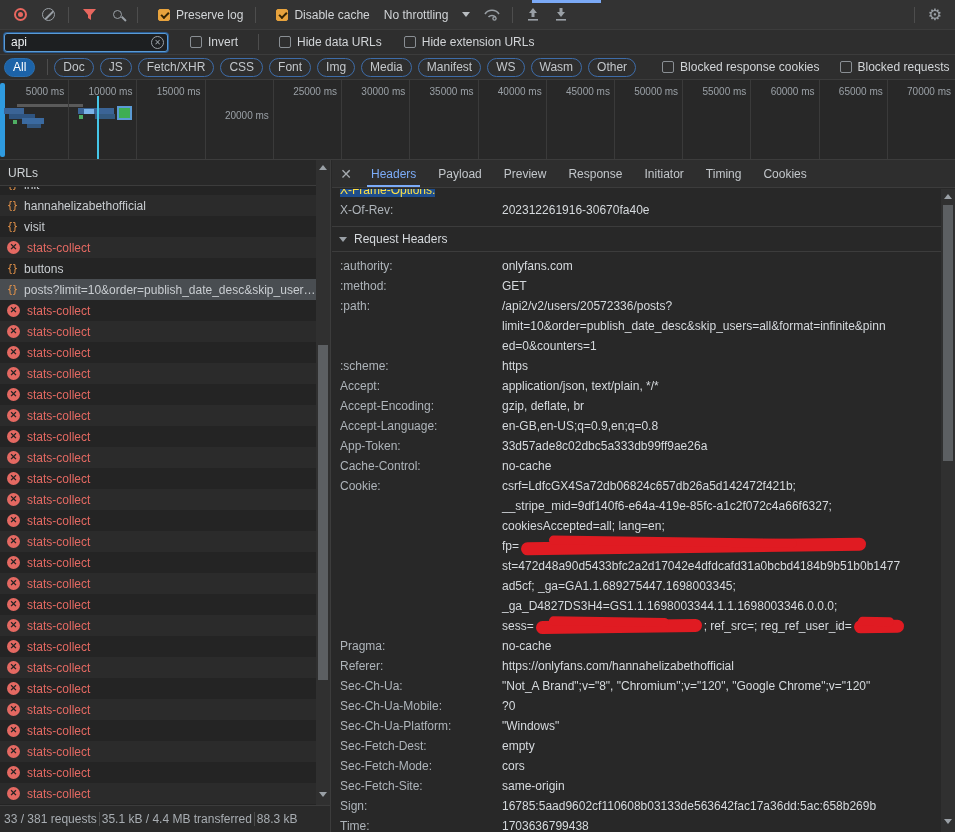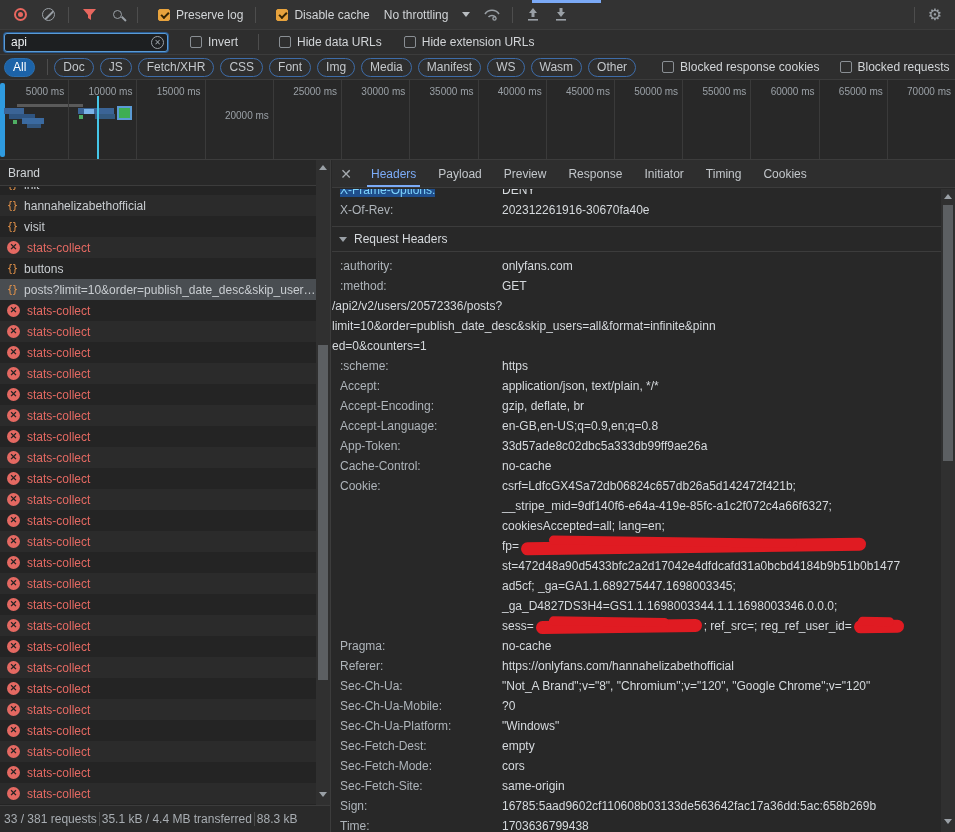--- a/index.html
+++ b/index.html
@@ -103,21 +103,21 @@
          position:relative; flex:none; }
   .tab.active { color:#7cacf8; }
   .tab.active::after { content:""; position:absolute; left:7px; right:7px; bottom:0; height:2px;
                        background:#7cacf8; }
   .hdr-content { position:absolute; top:29px; left:0; right:14px; bottom:0; overflow:hidden; }
   .hrow { display:flex; line-height:20px; }
   .hname { width:170px; flex:none; padding-left:8px; color:#aeb4ba; white-space:nowrap; }
   .hval { flex:1; color:#d6dade; word-break:break-all; }
   .hrow.partialrow { height:11px; overflow:hidden; }
   .hrow.partialrow > div { margin-top:-9px; }
-  .sel-hl { background:#1f4e8c; color:#7dd3fc; }
+  .sel-hl { background:#1f4e8c; color:#fde047; }
   .section-head { display:flex; align-items:center; gap:7px; height:26px; margin-top:6px; margin-bottom:4px;
                   border-top:1px solid #3c3c3c; border-bottom:1px solid #3c3c3c; padding-left:7px;
                   color:#d6dade; }
   .tri-dn { width:0; height:0; border-left:4px solid transparent; border-right:4px solid transparent;
             border-top:5px solid #9aa0a6; }
   .redact { display:inline-block; vertical-align:middle; height:13px; background:#e01b22;
             border-radius:7px; position:relative; margin:0 2px; transform:rotate(-0.8deg); }
   .redact::after { content:""; position:absolute; left:8%; top:-3px; width:72%; height:9px;
                    background:#e01b22; border-radius:6px; transform:rotate(1.6deg); }
   .sb-right { top:29px; right:0; bottom:0; }
@@ -272,21 +272,21 @@
       <div class="tl-grid" style="left: 750.357px;"></div>
       <div class="tl-cell" style="left: 750.357px; width: 68.2143px;">60000 ms</div>
       <div class="tl-grid" style="left: 818.571px;"></div>
       <div class="tl-cell" style="left: 818.571px; width: 68.2143px;">65000 ms</div>
       <div class="tl-grid" style="left: 886.786px;"></div>
       <div class="tl-cell" style="left: 886.786px; width: 68.2143px;">70000 ms</div>
     </div>
 
   <div class="left-panel">
     <div class="name-header">
-      <span>Brand</span>
+      <span>URLs</span>
     </div>
     <div class="req-rows" id="req-rows">
         <div class="req-row partial">
           <span class="ic-json">{}</span>
           <span>init</span>
         </div>
         <div class="req-row stripe">
           <span class="ic-json">{}</span>
           <span>hannahelizabethofficial</span>
         </div>
@@ -425,21 +425,20 @@
         <div class="tab">Preview</div>
         <div class="tab">Response</div>
         <div class="tab">Initiator</div>
         <div class="tab">Timing</div>
         <div class="tab">Cookies</div>
       </div>
     <div class="hdr-content" id="hdr-content">
       <div class="hrow partialrow">
         <div style="display:flex;width:100%;">
           <div class="hname"><span class="sel-hl">X-Frame-Options:</span></div>
-          <div class="hval">DENY</div>
         </div>
       </div>
       <div id="resp-rows">
           <div class="hrow">
             <div class="hname">X-Of-Rev:</div>
             <div class="hval">
               <div>202312261916-30670fa40e</div>
             </div>
           </div>
         </div>
@@ -454,20 +453,21 @@
               <div>onlyfans.com</div>
             </div>
           </div>
           <div class="hrow">
             <div class="hname">:method:</div>
             <div class="hval">
               <div>GET</div>
             </div>
           </div>
           <div class="hrow">
+            <div class="hname">:path:</div>
             <div class="hval">
               <div>/api2/v2/users/20572336/posts?</div>
               <div>limit=10&amp;order=publish_date_desc&amp;skip_users=all&amp;format=infinite&amp;pinn</div>
               <div>ed=0&amp;counters=1</div>
             </div>
           </div>
           <div class="hrow">
             <div class="hname">:scheme:</div>
             <div class="hval">
               <div>https</div>

